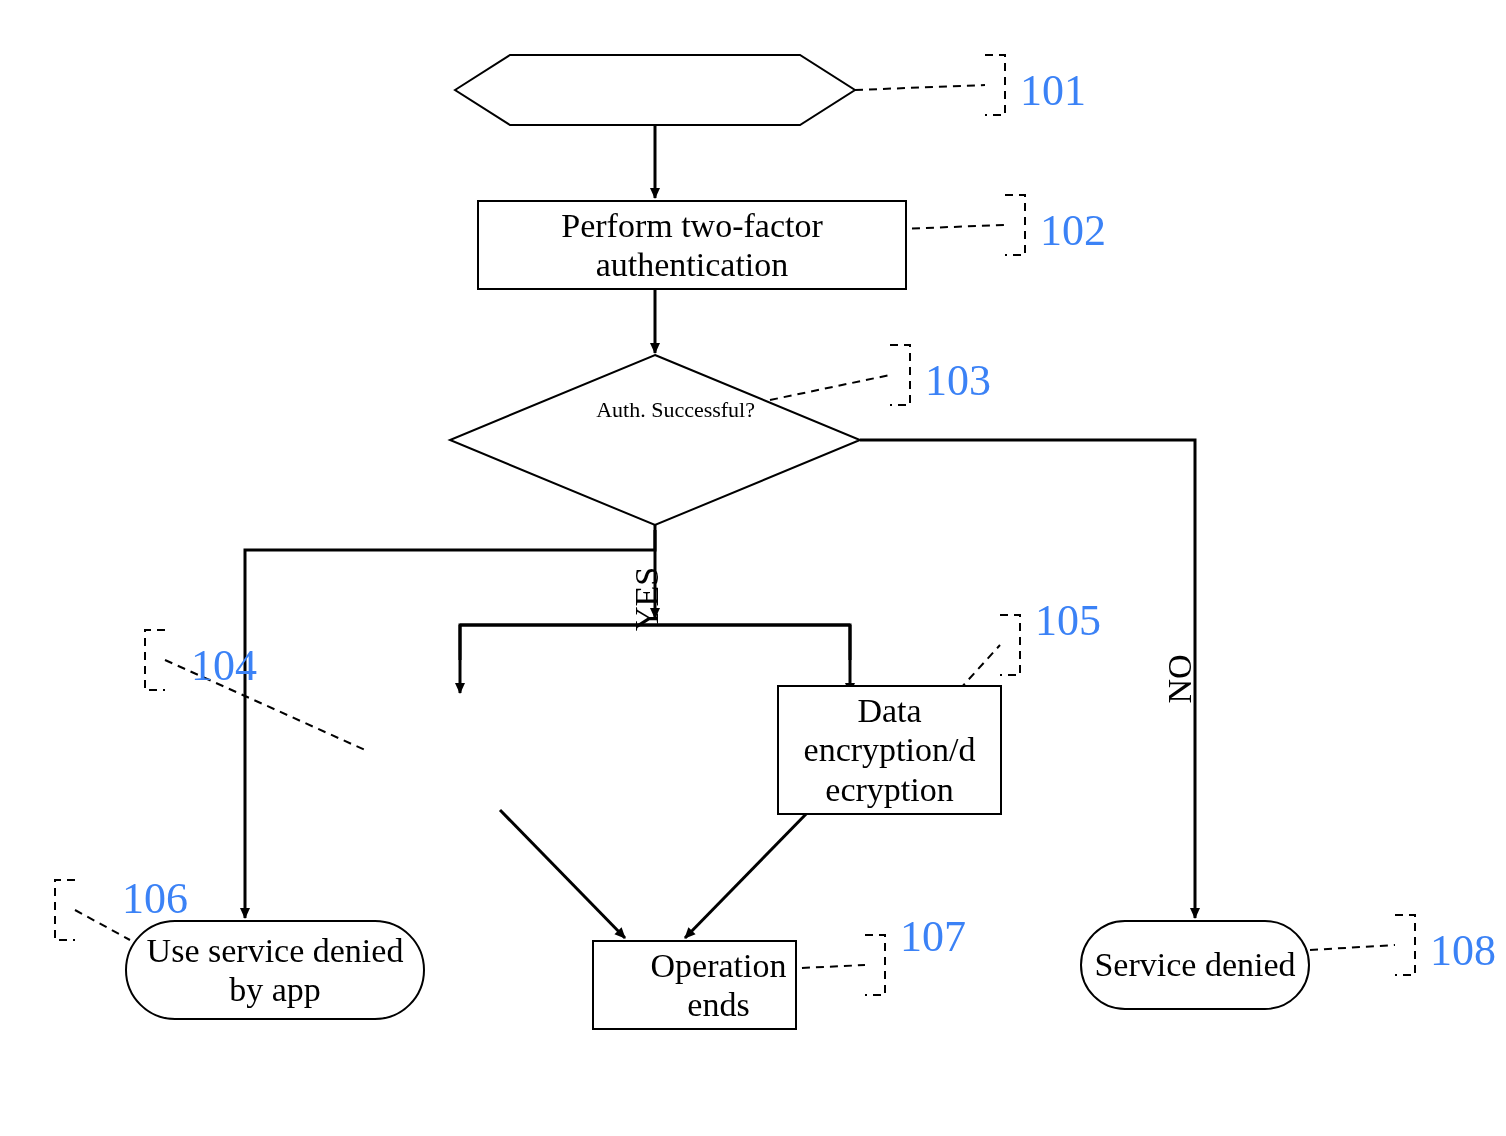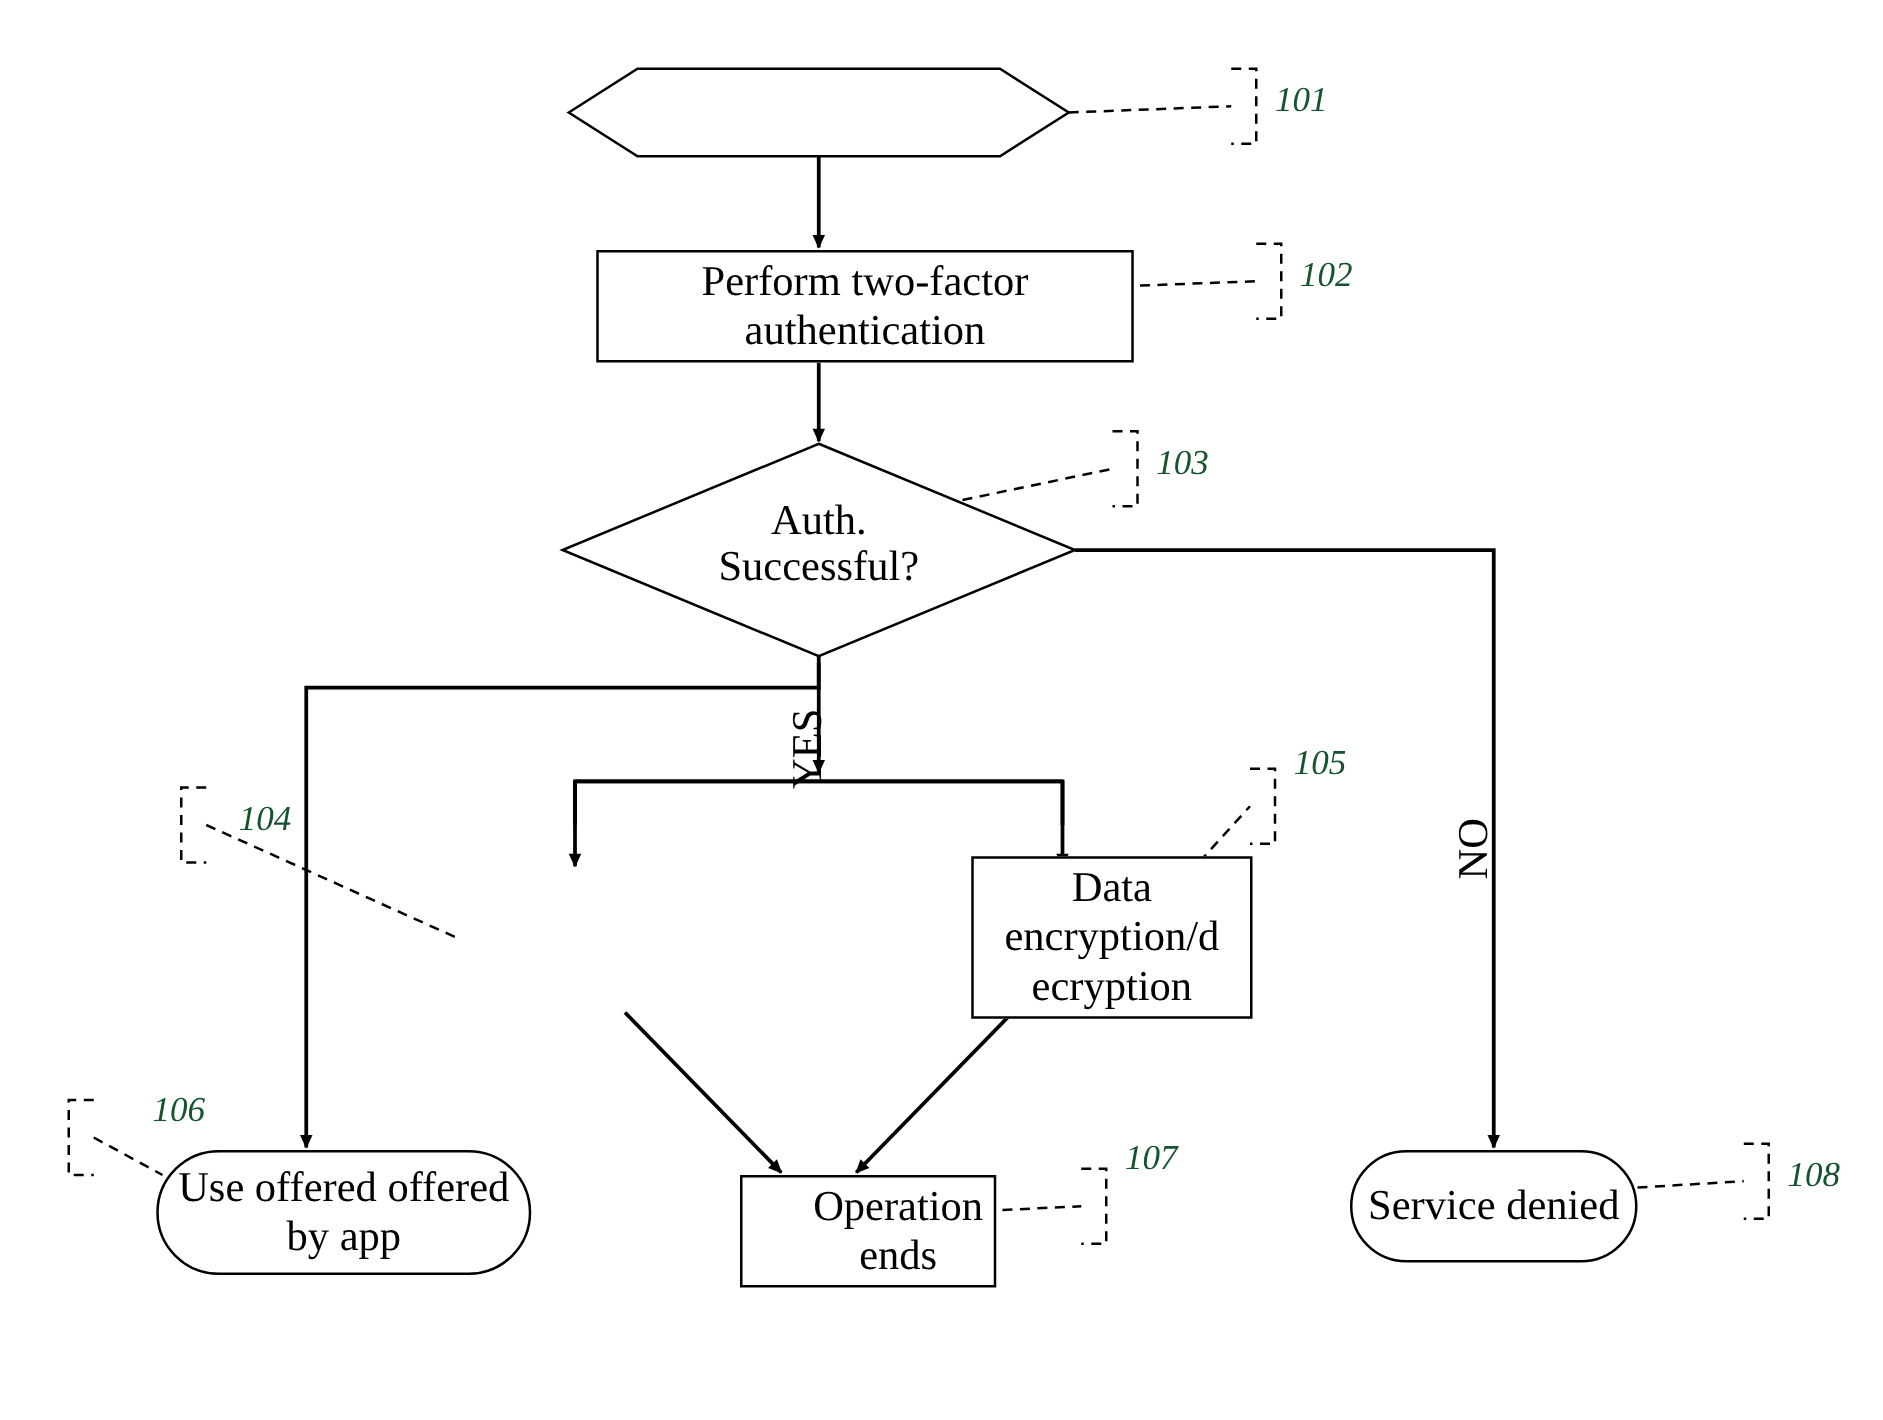--- a/index.html
+++ b/index.html
@@ -32,34 +32,33 @@
     background: #fff;
     margin-left: 37px;
   }
   .rounded {
     border: 2px solid #000;
     border-radius: 50px;
     background: #fff;
   }
   .label {
     position: absolute;
-    font-size: 28px;
-    color: #14532d;
+    font-size: 44px;
+    color: #3b82f6;
     white-space: nowrap;
-    font-style: italic;
   }
   .edge-label {
     position: absolute;
     font-size: 34px;
     color: #000;
   }
   .diamond-text {
     position: absolute;
-    text-align: center;
-    font-size: 34px;
+    text-align: right;
+    font-size: 22px;
     line-height: 1.1;
   }
 </style>
 </head>
 <body>
 
 <div class="stage">
 
 <svg width="1506" height="1136">
   <defs>
@@ -126,21 +125,21 @@
 <div class="diamond-text" style="left:555px; top:398px; width:200px;">
   <span>Auth. Successful?</span>
 </div>
 
 
 <div class="node rect" style="left:740px; top:685px; width:225px; height:130px;">
   <span>Data encryption/d ecryption</span>
 </div>
 
 <div class="node rounded" style="left:125px; top:920px; width:300px; height:100px;">
-  <span>Use offered offered by app</span>
+  <span>Use service denied by app</span>
 </div>
 
 <div class="node rect" style="left:555px; top:940px; width:205px; height:90px;padding-left:48px;">
   <span>Operation ends</span>
 </div>
 
 <div class="node rounded" style="left:1080px; top:920px; width:230px; height:90px;">
   <span>Service denied</span>
 </div>
 

